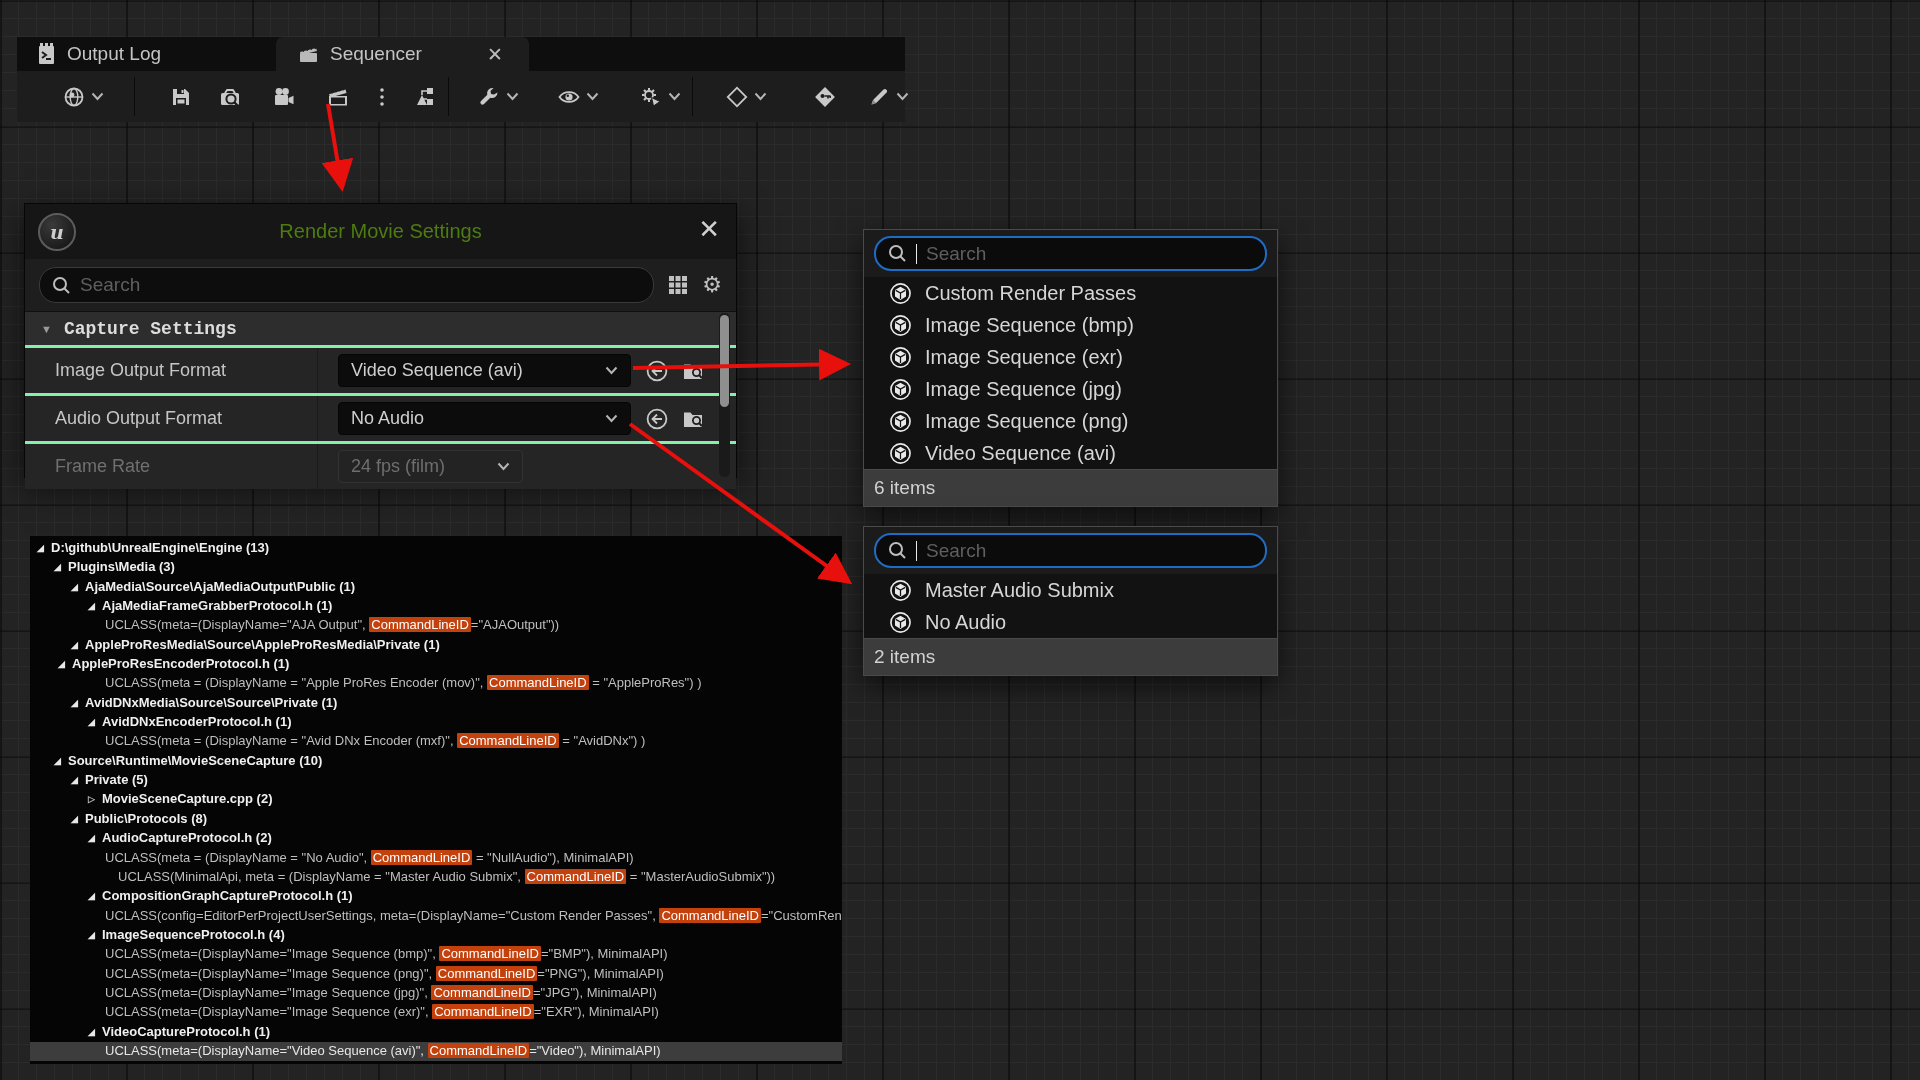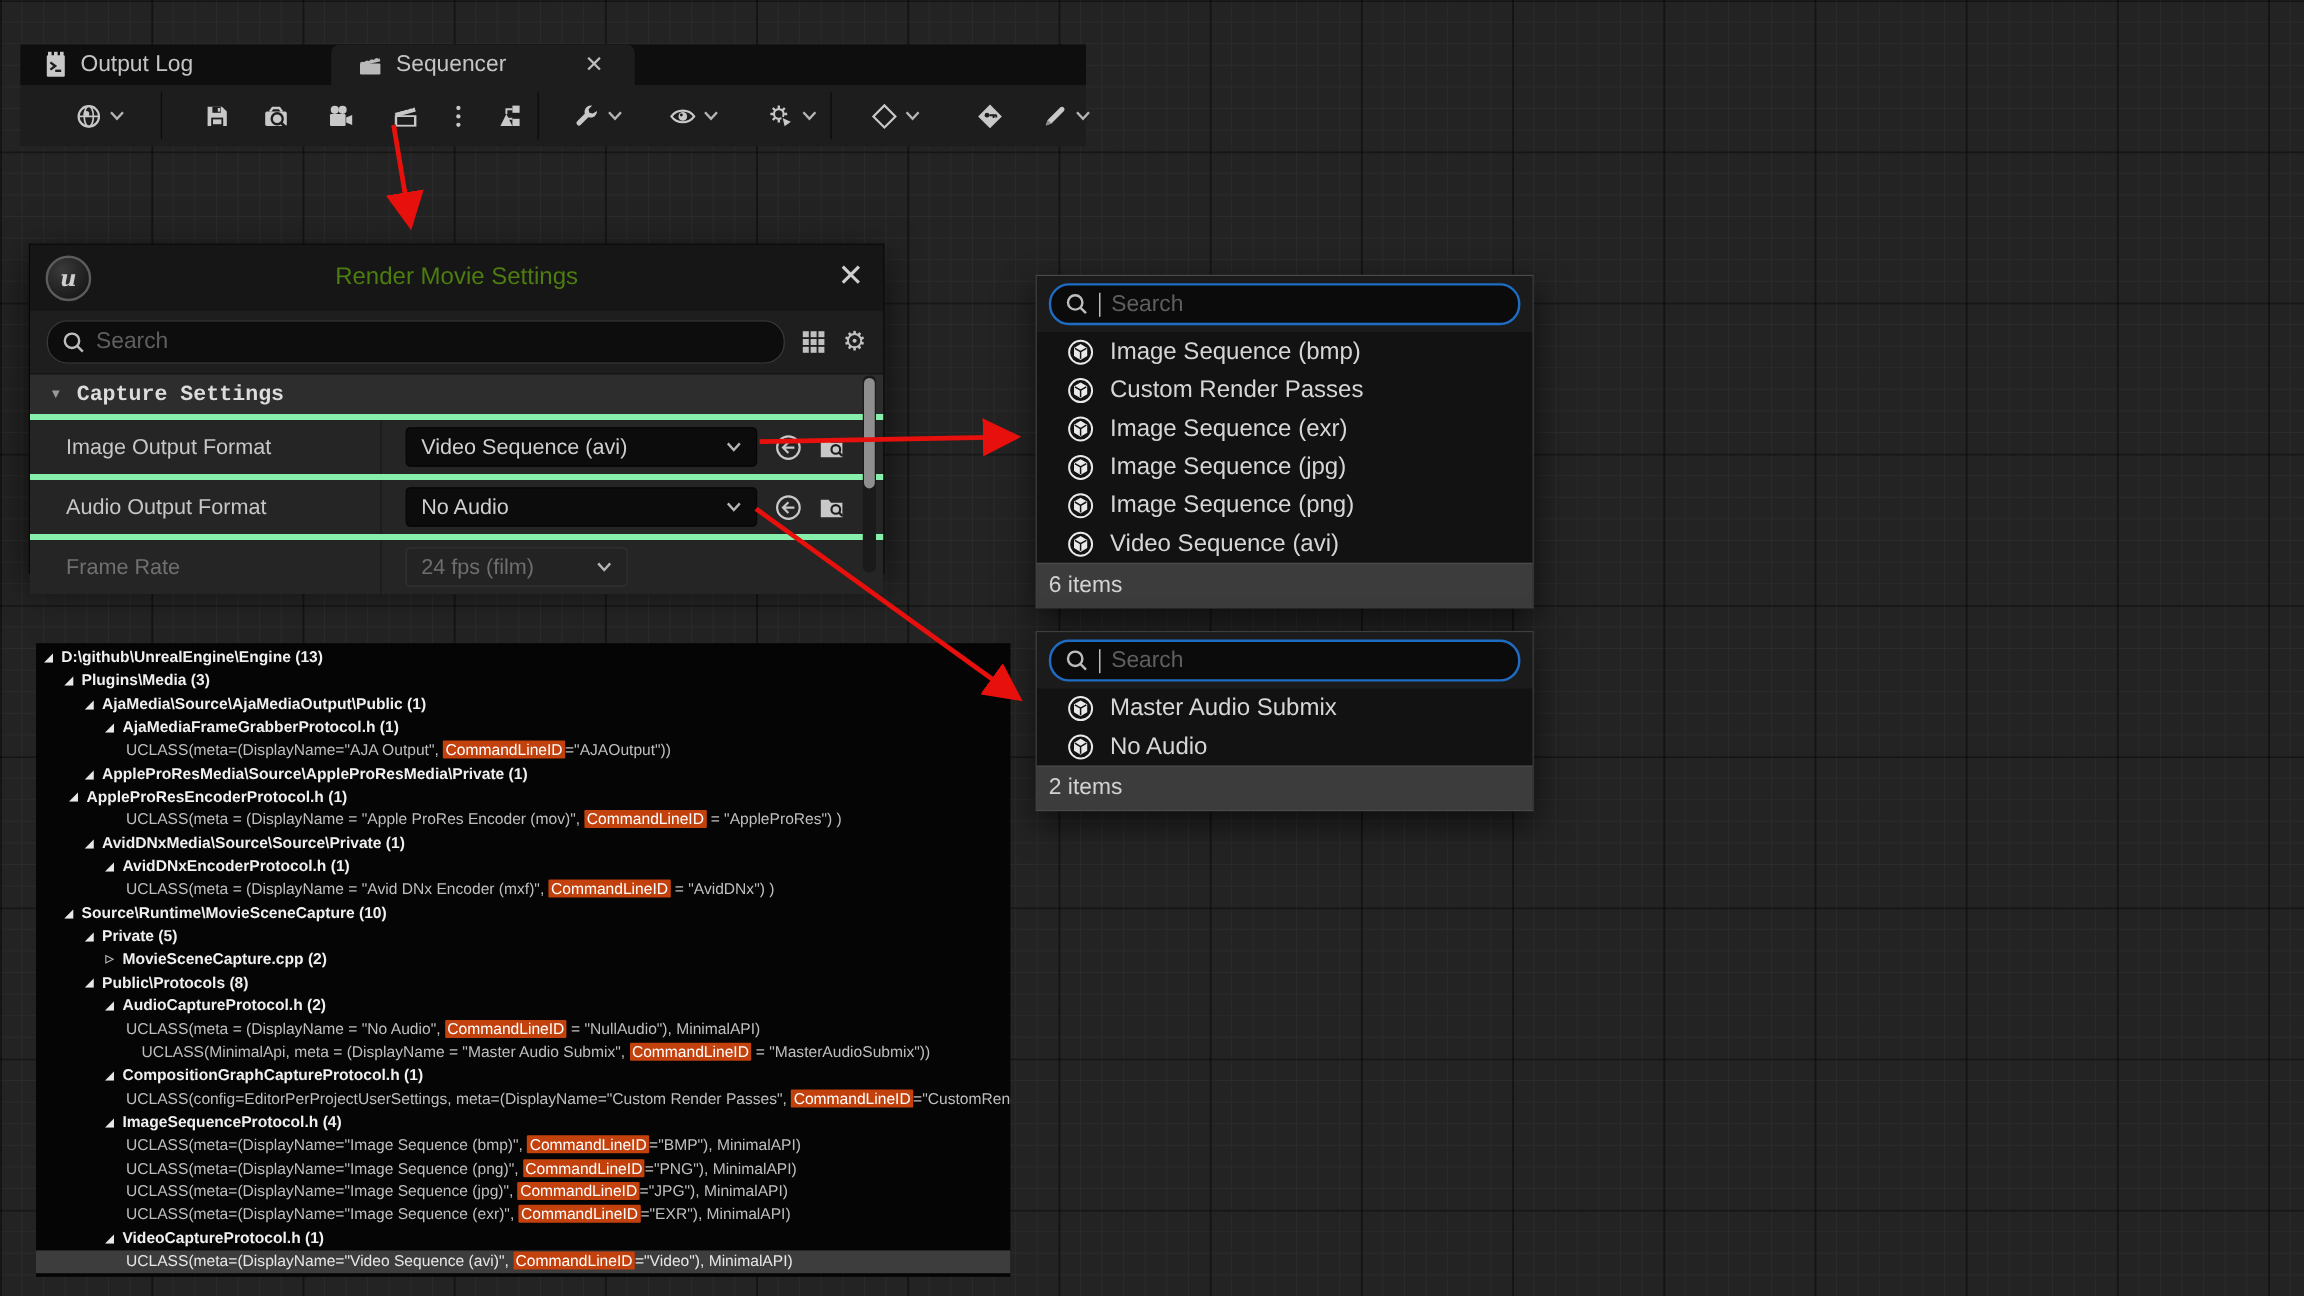--- a/index.html
+++ b/index.html
@@ -33,21 +33,21 @@
   .uelogo{width:34px;height:34px;margin-left:13px;border-radius:50%;border:2px solid #5c5c5c;background:radial-gradient(circle at 35% 30%,#3a3a3a,#101010);
     display:flex;align-items:center;justify-content:center;color:#cfcfcf;font-family:"DejaVu Serif",serif;font-weight:bold;font-style:italic;font-size:19px;z-index:1;}
   .dlg-x{position:absolute;right:16px;top:12px;color:#cfcfcf;font-size:26px;line-height:1;z-index:1;}
   .dlg-search-row{height:52px;background:#1e1e1e;display:flex;align-items:center;padding:0 14px;gap:13px;box-sizing:border-box;}
   .pill{display:flex;align-items:center;height:34px;border-radius:17px;background:#0d0d0d;border:1px solid #3a3a3a;padding:0 12px;gap:9px;flex:1;}
   .pill .ph{color:#5f5f5f;font-size:19px;}
   .dlg-section{height:33px;background:#2d2d2d;display:flex;align-items:center;gap:12px;padding-left:16px;border-top:1px solid #101010;}
   .dlg-section .tri{color:#9a9a9a;font-size:11px;}
   .dlg-section .sect{color:#dcdcdc;font-size:18px;font-weight:bold;font-family:Liberation Mono, monospace;}
   .dlg-rows{position:relative;}
-  .dlg-row{height:45px;background:#252525;border-top:5px solid #86efac;display:flex;align-items:center;}
+  .dlg-row{height:45px;background:#252525;border-top:3px solid #86efac;display:flex;align-items:center;}
   .dlg-row .lbl{width:293px;padding-left:30px;box-sizing:border-box;color:#c6c6c6;font-size:18px;border-right:1px solid #1b1b1b;height:100%;display:flex;align-items:center;}
   .dlg-row.disabled .lbl{color:#707070;}
   .dd{margin-left:20px;width:293px;height:33px;background:#0c0c0c;border:1px solid #050505;border-radius:4px;display:flex;align-items:center;justify-content:space-between;padding:0 12px;box-sizing:border-box;color:#cfcfcf;font-size:18px;}
   .dd.narrow{width:185px;}
   .dd.off{background:#232323;border-color:#333;color:#6e6e6e;}
   .row-actions{display:flex;align-items:center;gap:12px;margin-left:14px;color:#c0c0c0;}
   .dlg-scroll{position:absolute;right:6px;top:109px;width:11px;height:164px;background:#1a1a1a;border-radius:5px;}
   .dlg-scroll .thumb{position:absolute;left:1px;top:2px;width:9px;height:92px;background:#8f8f8f;border-radius:5px;}
   
   .popup{position:absolute;left:863px;width:415px;background:#121212;border:1px solid #4a4a4a;box-shadow:0 10px 26px rgba(0,0,0,.6);box-sizing:border-box;}
@@ -386,31 +386,31 @@
       </div>
       <div class="pp-items">
         <div class="pp-item">
           <span>
             <svg width="23" height="23" viewBox="0 0 24 24" fill="none">
               <circle cx="12" cy="12" r="10" stroke="#e9e9e9" stroke-width="1.7"></circle>
               <path d="M12 5.8 L17 8.7 V14.8 L12 17.8 L7 14.8 V8.7 Z" stroke="#e9e9e9" stroke-width="1.5" fill="#e9e9e9"></path>
               <path d="M7 8.7 L12 11.6 L17 8.7 M12 11.6 V17.8" stroke="#121212" stroke-width="1.3"></path>
             </svg>
           </span>
+          <span>Custom Render Passes</span>
+        </div>
+        <div class="pp-item">
+          <span>
+            <svg width="23" height="23" viewBox="0 0 24 24" fill="none">
+              <circle cx="12" cy="12" r="10" stroke="#e9e9e9" stroke-width="1.7"></circle>
+              <path d="M12 5.8 L17 8.7 V14.8 L12 17.8 L7 14.8 V8.7 Z" stroke="#e9e9e9" stroke-width="1.5" fill="#e9e9e9"></path>
+              <path d="M7 8.7 L12 11.6 L17 8.7 M12 11.6 V17.8" stroke="#121212" stroke-width="1.3"></path>
+            </svg>
+          </span>
           <span>Image Sequence (bmp)</span>
-        </div>
-        <div class="pp-item">
-          <span>
-            <svg width="23" height="23" viewBox="0 0 24 24" fill="none">
-              <circle cx="12" cy="12" r="10" stroke="#e9e9e9" stroke-width="1.7"></circle>
-              <path d="M12 5.8 L17 8.7 V14.8 L12 17.8 L7 14.8 V8.7 Z" stroke="#e9e9e9" stroke-width="1.5" fill="#e9e9e9"></path>
-              <path d="M7 8.7 L12 11.6 L17 8.7 M12 11.6 V17.8" stroke="#121212" stroke-width="1.3"></path>
-            </svg>
-          </span>
-          <span>Custom Render Passes</span>
         </div>
         <div class="pp-item">
           <span>
             <svg width="23" height="23" viewBox="0 0 24 24" fill="none">
               <circle cx="12" cy="12" r="10" stroke="#e9e9e9" stroke-width="1.7"></circle>
               <path d="M12 5.8 L17 8.7 V14.8 L12 17.8 L7 14.8 V8.7 Z" stroke="#e9e9e9" stroke-width="1.5" fill="#e9e9e9"></path>
               <path d="M7 8.7 L12 11.6 L17 8.7 M12 11.6 V17.8" stroke="#121212" stroke-width="1.3"></path>
             </svg>
           </span>
           <span>Image Sequence (exr)</span>

